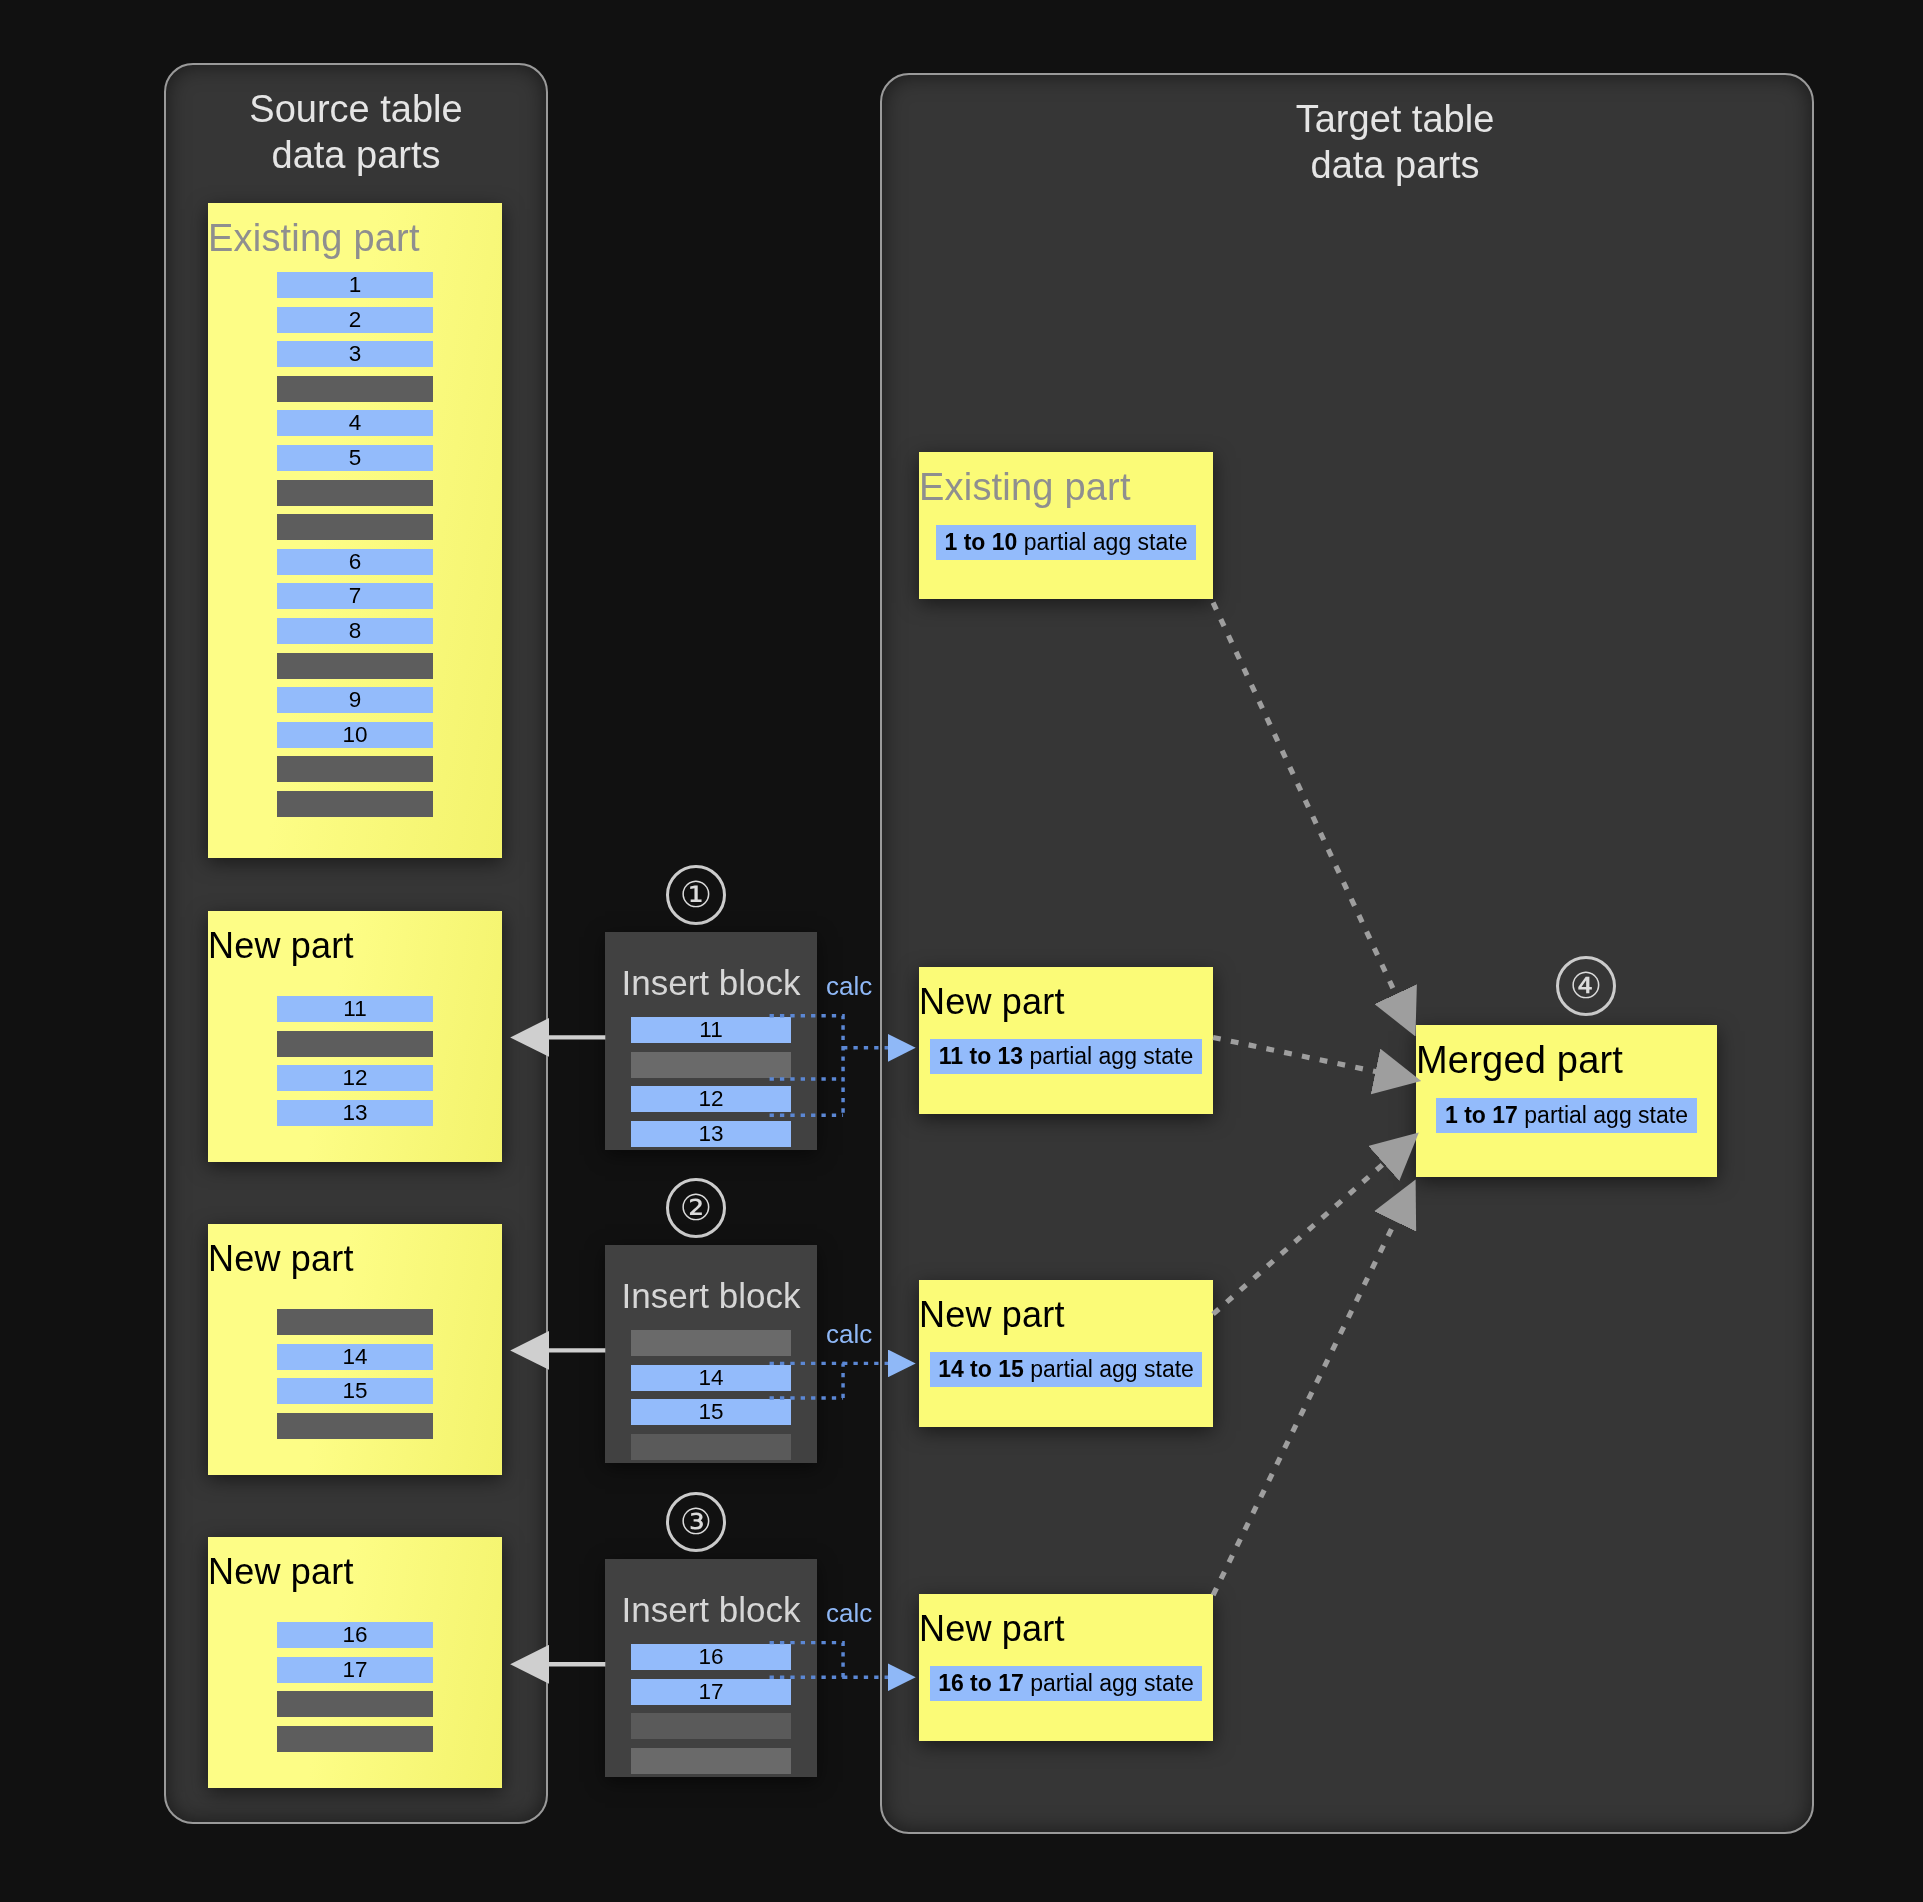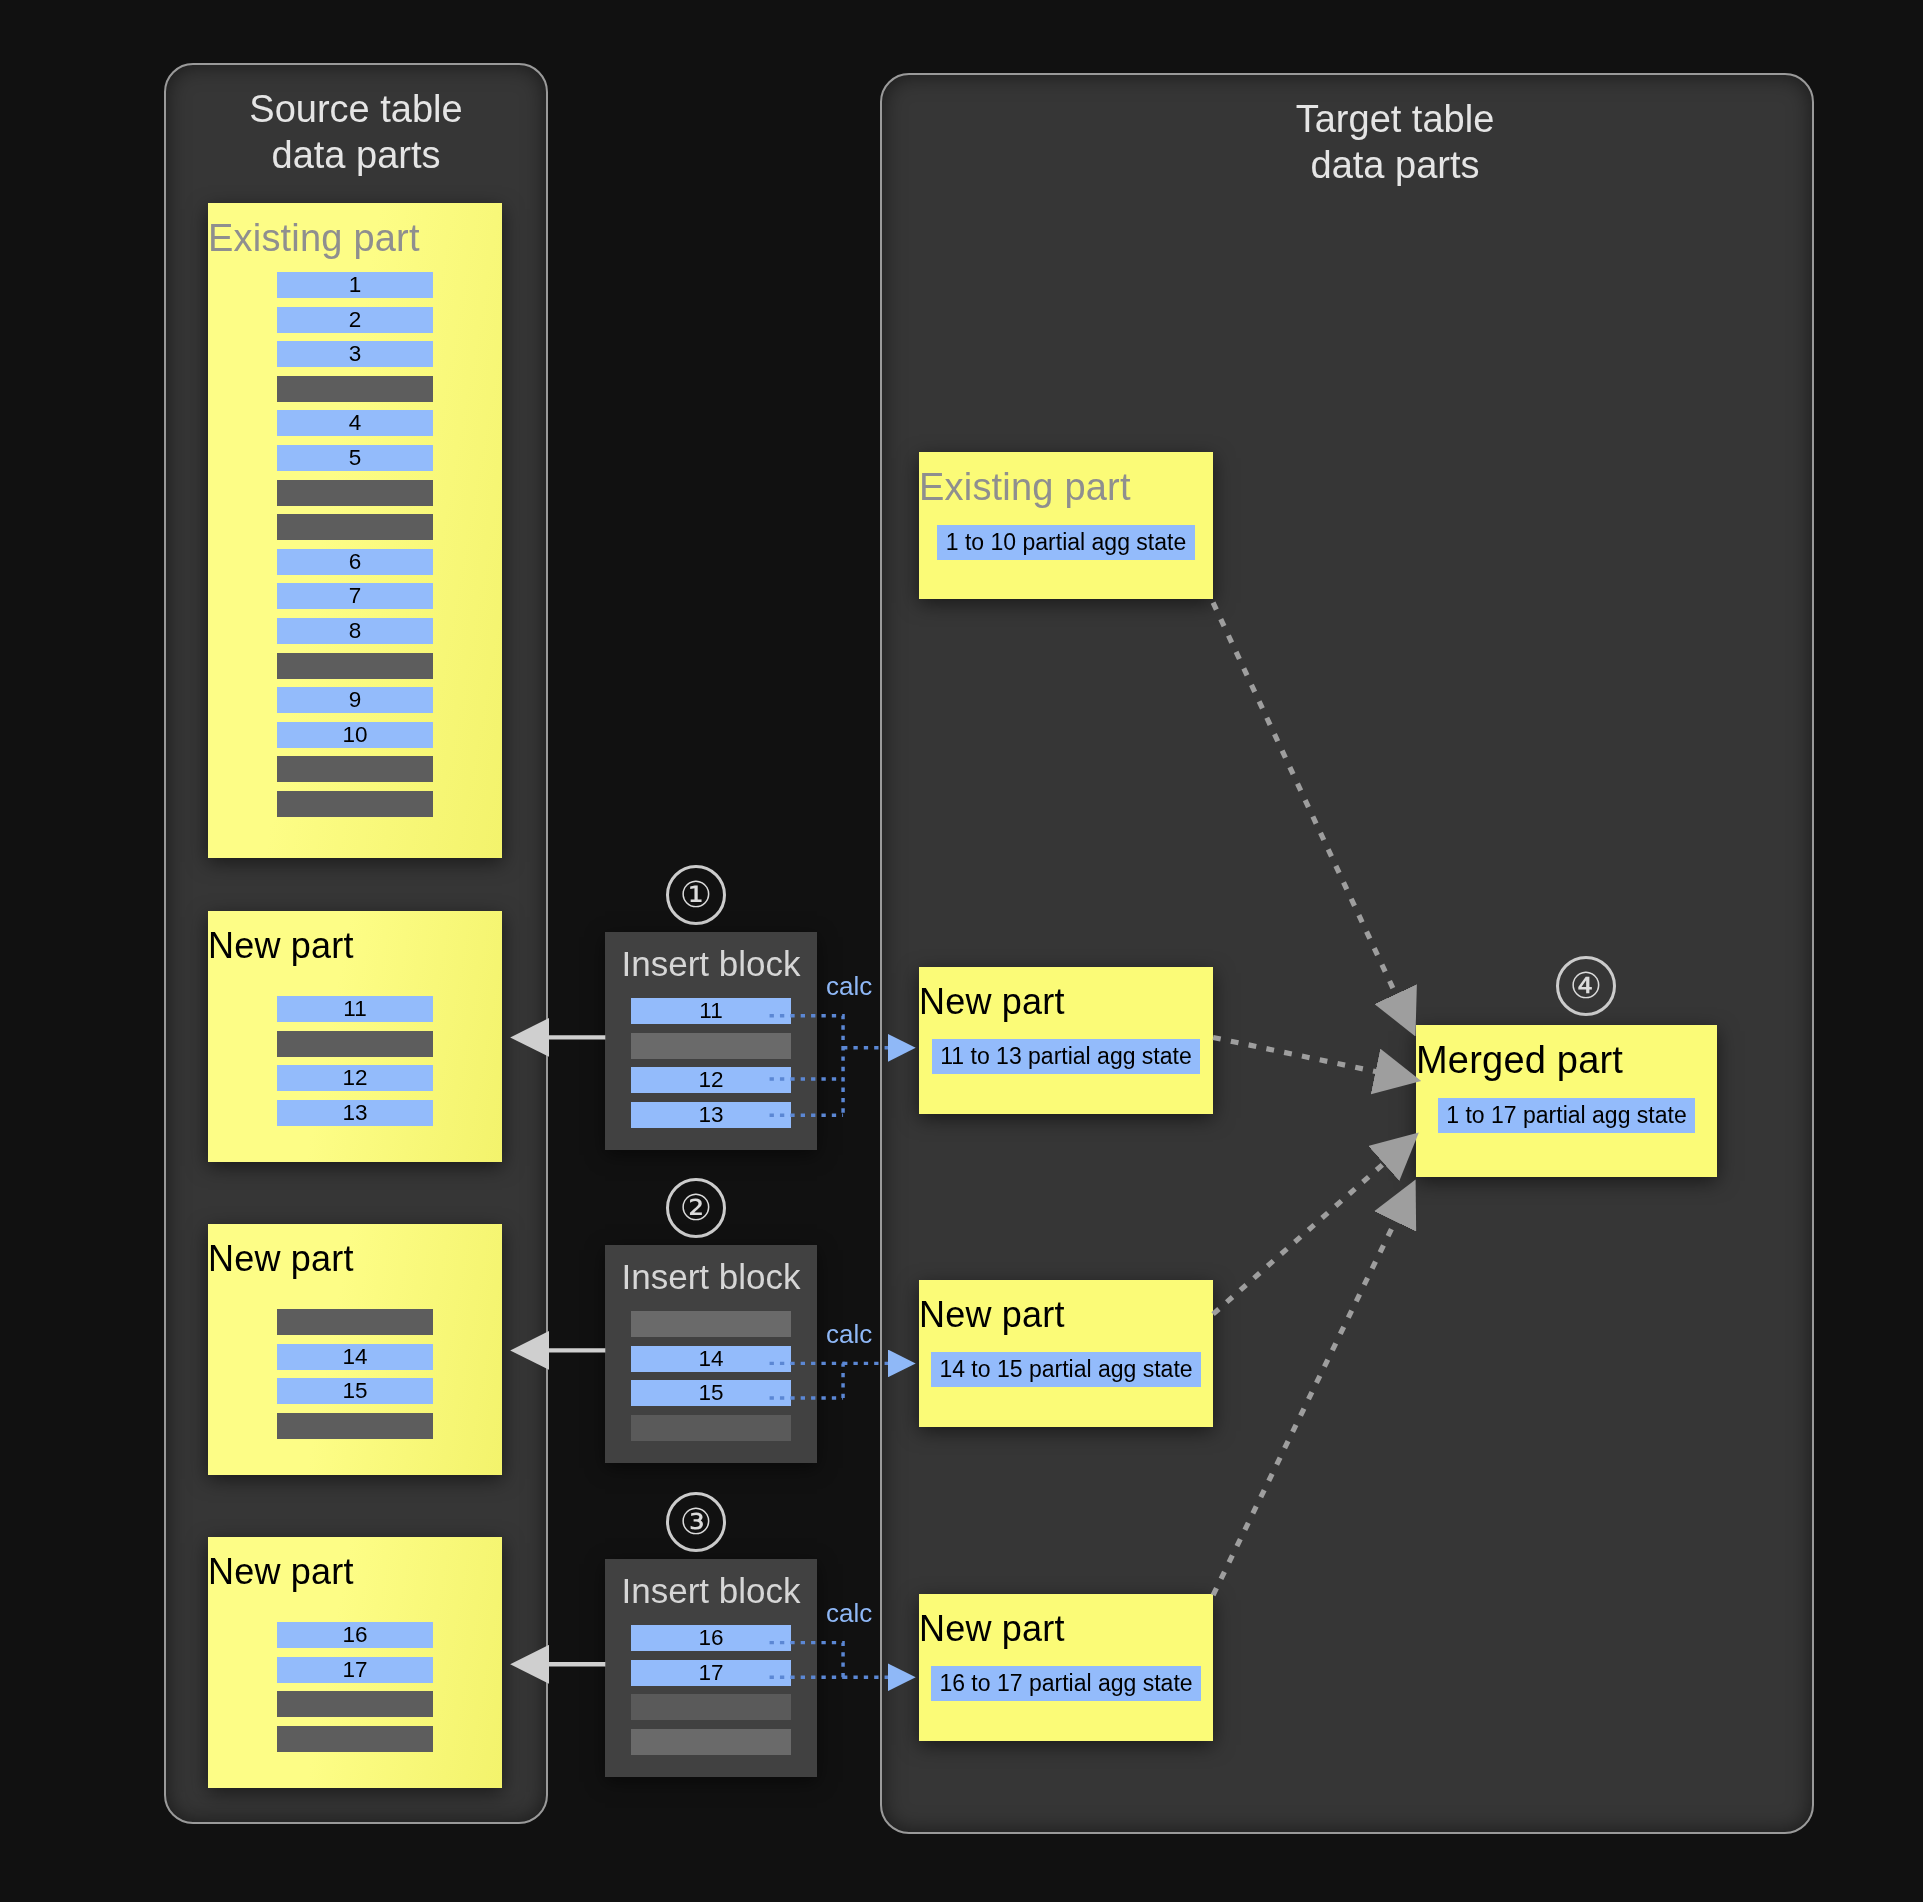--- a/index.html
+++ b/index.html
@@ -16,32 +16,32 @@
   .ypart-title{text-align:left;font-size:36px;color:#000;padding-top:14px;letter-spacing:0.2px;}
   .ypart-title.muted{color:#8f8f8f;font-size:38px;}
 
   .rows{margin-top:12px;}
   .row{height:26px;margin:0 auto 8.6px auto;display:flex;align-items:center;justify-content:center;
        font-size:22.5px;color:#000;}
   .row.blue{background:#93bbfb;}
   .row.gray{background:#5d5d5d;}
 
   .gblock{position:absolute;background:#414141;box-shadow:0 5.2px 17.3px rgba(0,0,0,.5);}
-  .gblock-title{text-align:center;font-size:35px;color:#d6d6d6;padding-top:12px;}
+  .gblock-title{text-align:center;font-size:35px;color:#d6d6d6;padding-top:12px;margin-top:19px;}
   .gblock .row.gray{background:#6a6a6a;}
   .gblock .row.gray.dk{background:#5a5a5a;}
 
   .circ{position:absolute;width:54px;height:54px;border:3.5px solid #cccccc;border-radius:50%;
         color:#dcdcdc;font-size:36px;display:flex;align-items:center;justify-content:center;
         line-height:1;}
 
   .aggline{margin:0 auto;background:#93bbfb;color:#000;font-size:23px;
            padding:4.3px 8.6px;display:inline-block;white-space:nowrap;}
   .aggwrap{text-align:center;margin-top:15.6px;}
-  .aggwrap b{font-weight:400;}
+  .aggwrap b{font-weight:700;}
 
   .calc{position:absolute;color:#8fb8f7;font-size:26px;}
 
   svg.lines{position:absolute;left:0;top:0;width:1923px;height:1902px;pointer-events:none;}
 </style>
 </head>
 <body>
 
 <div class="panel" style="left:164px;top:63px;width:380px;height:1757px;">
   <div class="panel-title" style="top:21px;">Source table

